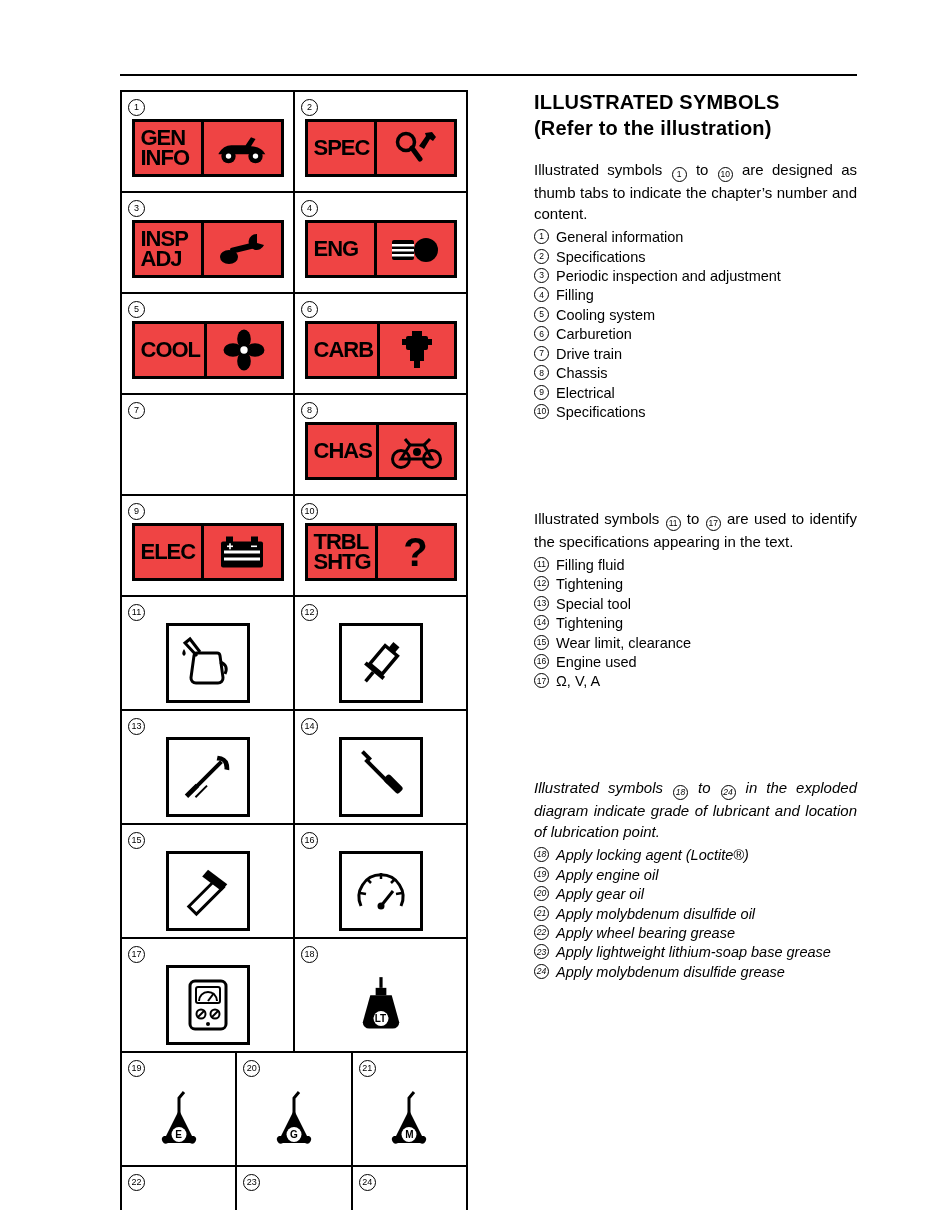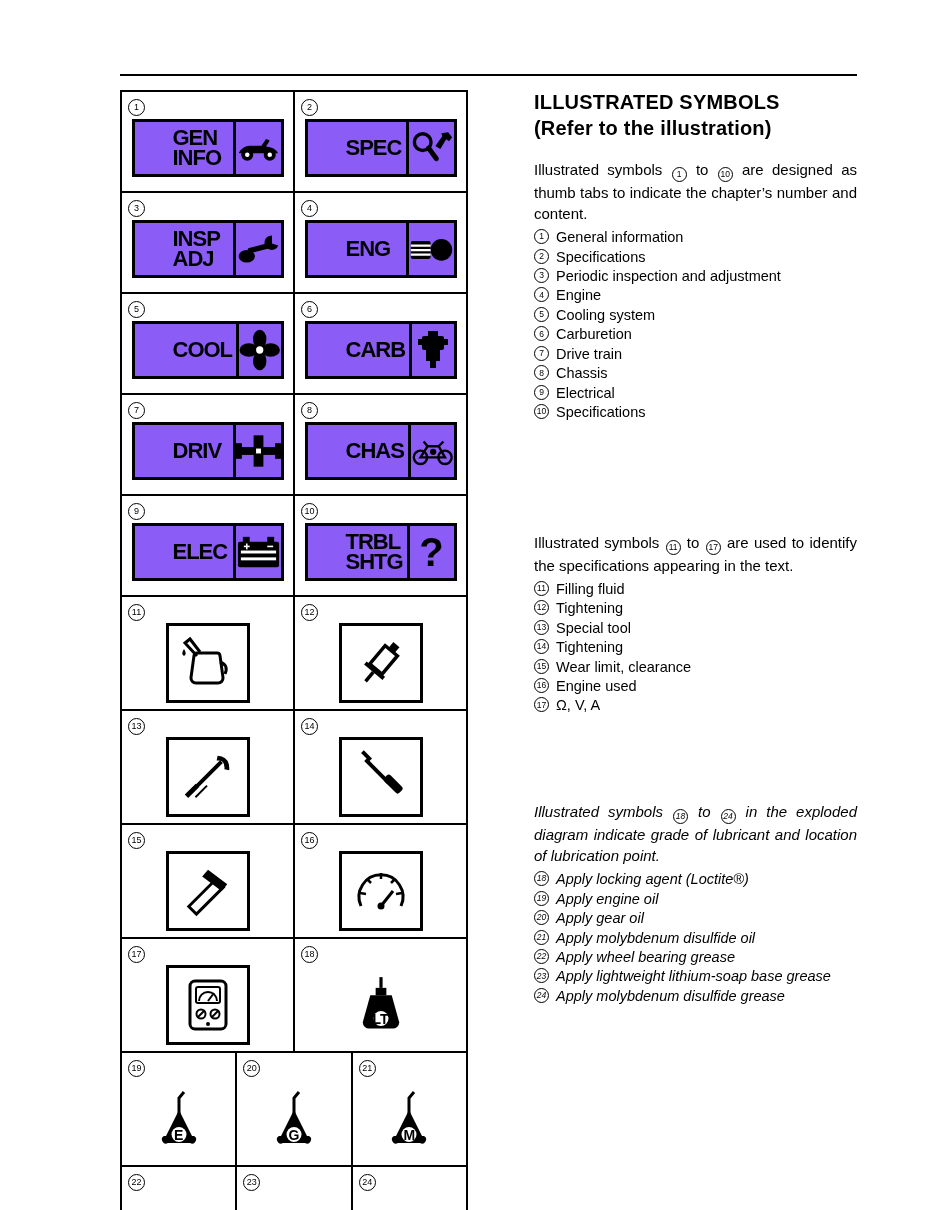--- a/index.html
+++ b/index.html
@@ -22,49 +22,49 @@
   .sym-row { min-height:96px; }
   .tri-row { min-height:95px; }
 
   .circ {
     display:inline-flex; align-items:center; justify-content:center;
     width:17px; height:17px; border:1.3px solid #000; border-radius:50%;
     font-size:9px; line-height:1; flex:none; background:#fff;
   }
   .cell > .circ { margin:1px 0 2px; }
 
-  .tabbox { display:flex; align-items:stretch; border:3px solid #000; width:152px; height:58px; margin:1px auto 8px; background:#8b5cf6;padding-left:32px; }
+  .tabbox { display:flex; align-items:stretch; border:3px solid #000; width:152px; height:58px; margin:1px auto 8px; background:#ef4444; }
   .lbl { display:flex; flex-direction:column; justify-content:center; min-width:66px; padding:0 4px 0 6px;
          font-weight:700; font-size:22px; line-height:0.92; letter-spacing:-1px; }
   .vdiv { width:3px; background:#000; flex:none; }
   .ticon { flex:1; display:flex; align-items:center; justify-content:center; overflow:hidden; }
   .qmark { font-size:40px; font-weight:700; line-height:1; }
 
   .iconbox { width:84px; height:80px; border:3px solid #000; margin:0 auto; display:flex; align-items:center; justify-content:center; background:#fff; }
   .icon-free { width:84px; height:80px; margin:0 auto; display:flex; align-items:center; justify-content:center; position:relative; }
   .icon-free-sm { width:96px; height:72px; margin:0 auto; display:flex; align-items:center; justify-content:center; position:relative; }
 
   .badge {
     position:absolute; left:50%; transform:translateX(-50%);
     background:#fff; border-radius:50%; width:15px; height:15px;
     display:flex; align-items:center; justify-content:center;
-    font-size:14px; font-weight:700; color:#000;
+    font-size:10px; font-weight:700; color:#000;
   }
   .badge-bottle { top:46px; }
   .badge-oiler  { top:48px; }
   .badge-gun    { top:27px; }
 
   
   .textcol { flex:1; padding-left:66px; padding-top:0; }
   .title-line { font-size:20px; font-weight:700; line-height:1.28; letter-spacing:0.2px; }
   .intro { font-size:15px; line-height:1.42; text-align:justify; margin:18px 0 3px; }
   .intro .circ { width:15px; height:15px; font-size:8.5px; vertical-align:-2px; margin:0 1px; }
   .li { display:flex; align-items:flex-start; gap:7px; font-size:14.5px; line-height:1.26; padding:0.6px 0; }
   .li .circ { width:15px; height:15px; font-size:8.5px; margin-top:1px; }
-  .sec2 { margin-top:110px; }
+  .sec2 { margin-top:86px; }
   .sec3 { margin-top:86px;font-style:italic; }
 
   svg { display:block; }
   .stk { fill:none; stroke:#000; }
 </style>
 </head>
 <body>
 
 <div class="page">
   <div class="top-rule"></div>
@@ -189,36 +189,20 @@
                 <rect x="26" y="8" width="4" height="6"></rect>
               </svg>
             </div>
           </div>
         </div>
       </div>
 
       <div class="srow tab-row">
         <div class="cell">
           <span class="circ">7</span>
-          <div class="tabbox">
-            <div class="lbl">
-              <span>DRIV</span>
-              <span></span>
-            </div>
-            <div class="vdiv"></div>
-            <div class="ticon">
-              <svg width="46" height="38" viewBox="0 0 46 36">
-                <rect x="2" y="14" width="42" height="8"></rect>
-                <rect x="18" y="2" width="10" height="32"></rect>
-                <rect x="0" y="10" width="6" height="16"></rect>
-                <rect x="40" y="10" width="6" height="16"></rect>
-                <rect x="20.5" y="15.5" width="5" height="5" fill="#fff"></rect>
-              </svg>
-            </div>
-          </div>
         </div>
         <div class="cell">
           <span class="circ">8</span>
           <div class="tabbox">
             <div class="lbl">
               <span>CHAS</span>
               <span></span>
             </div>
             <div class="vdiv"></div>
             <div class="ticon">
@@ -478,21 +462,21 @@
           <div class="li">
               <span class="circ">2</span>
               <span>Specifications</span>
             </div>
           <div class="li">
               <span class="circ">3</span>
               <span>Periodic inspection and adjustment</span>
             </div>
           <div class="li">
               <span class="circ">4</span>
-              <span>Engine</span>
+              <span>Filling</span>
             </div>
           <div class="li">
               <span class="circ">5</span>
               <span>Cooling system</span>
             </div>
           <div class="li">
               <span class="circ">6</span>
               <span>Carburetion</span>
             </div>
           <div class="li">

